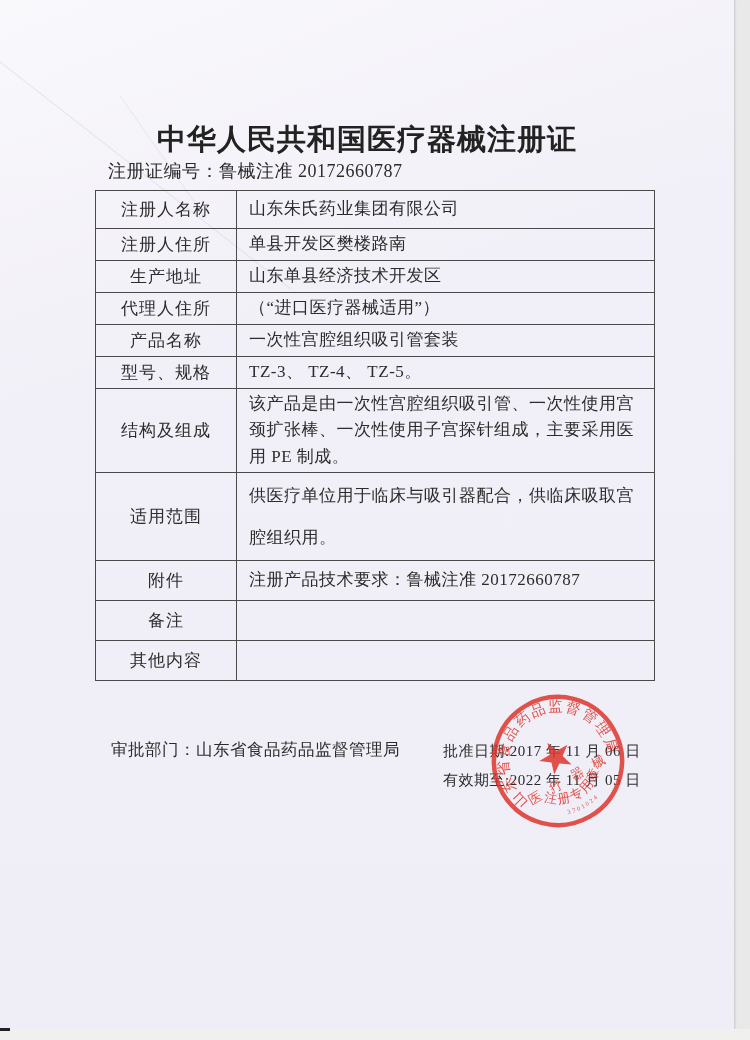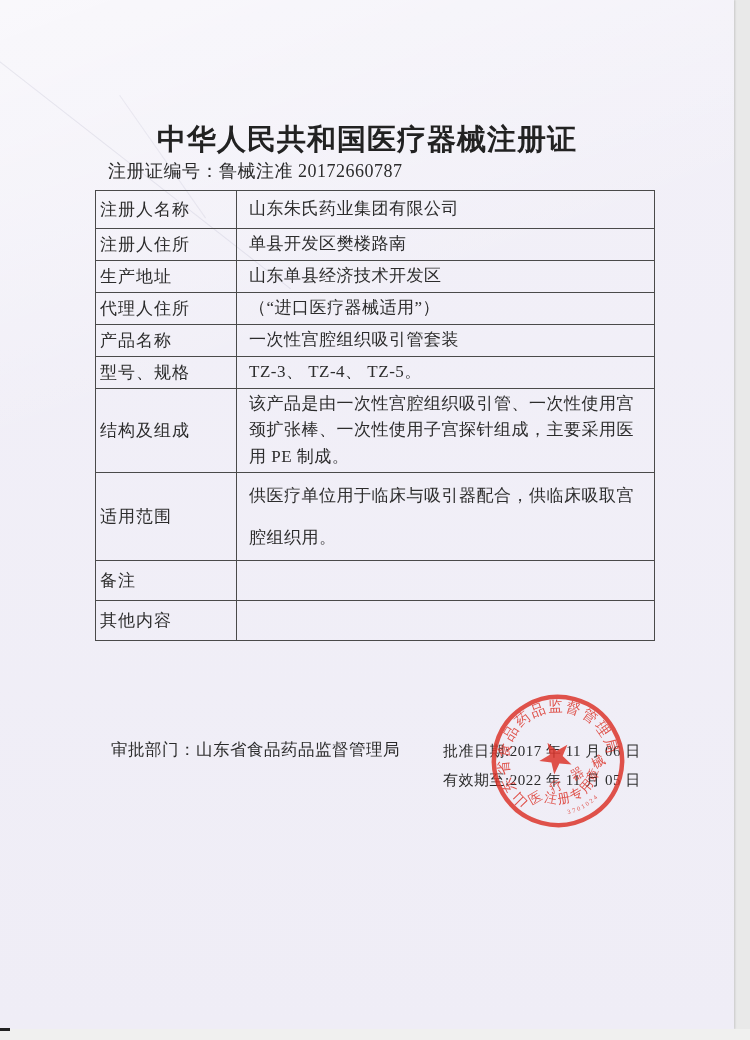--- a/index.html
+++ b/index.html
@@ -45,21 +45,21 @@
   table.reg{
     position:absolute;left:95px;top:190px;width:560px;
     border-collapse:collapse;table-layout:fixed;
     font-size:17px;color:#2c2c2c;
   }
   table.reg td{
     border:1px solid #4a4a4a;
     vertical-align:middle;
     background:transparent;
   }
-  td.lbl{width:132px;letter-spacing:1px;padding:4px 4px;}
+  td.lbl{width:132px;text-align:center;letter-spacing:1px;padding:4px 4px;}
   td.val{padding:2px 8px 2px 12px;line-height:1.45;letter-spacing:.5px;}
   tr.r-std{height:25px;}
   tr.r-first{height:38px;}
   tr.r-struct{height:73px;}
   tr.r-struct td.val{line-height:1.55;font-family:Liberation Serif, serif;}
   tr.r-scope{height:75px;}
   tr.r-scope td.val{line-height:2.45;}
   tr.r-tail{height:40px;}
   .footer-dept{
     position:absolute;left:111px;top:739px;font-size:16.5px;letter-spacing:.5px;
@@ -113,20 +113,24 @@
       </tr>
       <tr class="r-struct">
         <td class="lbl">结构及组成</td>
         <td class="val">该产品是由一次性宫腔组织吸引管、一次性使用宫颈扩张棒、一次性使用子宫探针组成，主要采用医用 PE 制成。</td>
       </tr>
       <tr class="r-scope">
         <td class="lbl">适用范围</td>
         <td class="val">供医疗单位用于临床与吸引器配合，供临床吸取宫腔组织用。</td>
       </tr>
       <tr class="r-tail">
+        <td class="lbl">附件</td>
+        <td class="val">注册产品技术要求：鲁械注准 20172660787</td>
+      </tr>
+      <tr class="r-tail">
         <td class="lbl">备注</td>
         <td class="val"></td>
       </tr>
       <tr class="r-tail">
         <td class="lbl">其他内容</td>
         <td class="val"></td>
       </tr>
     </tbody>
   </table>
 

